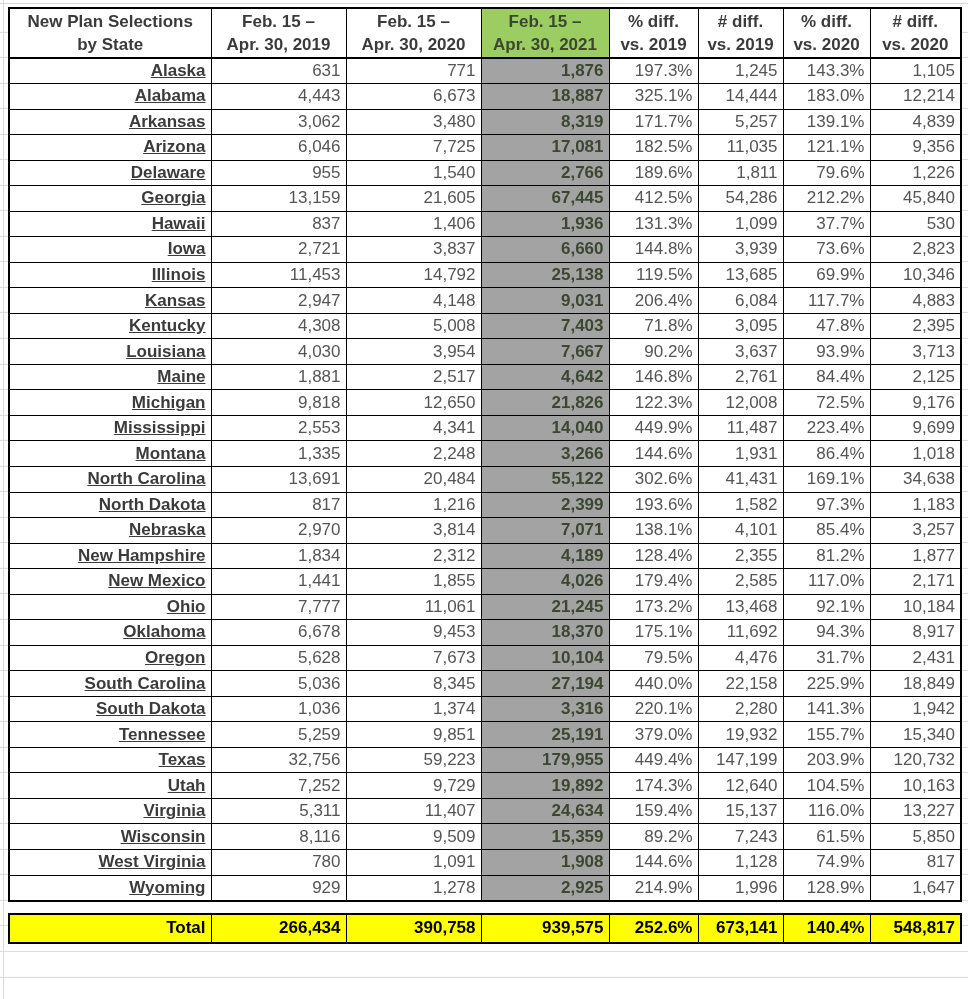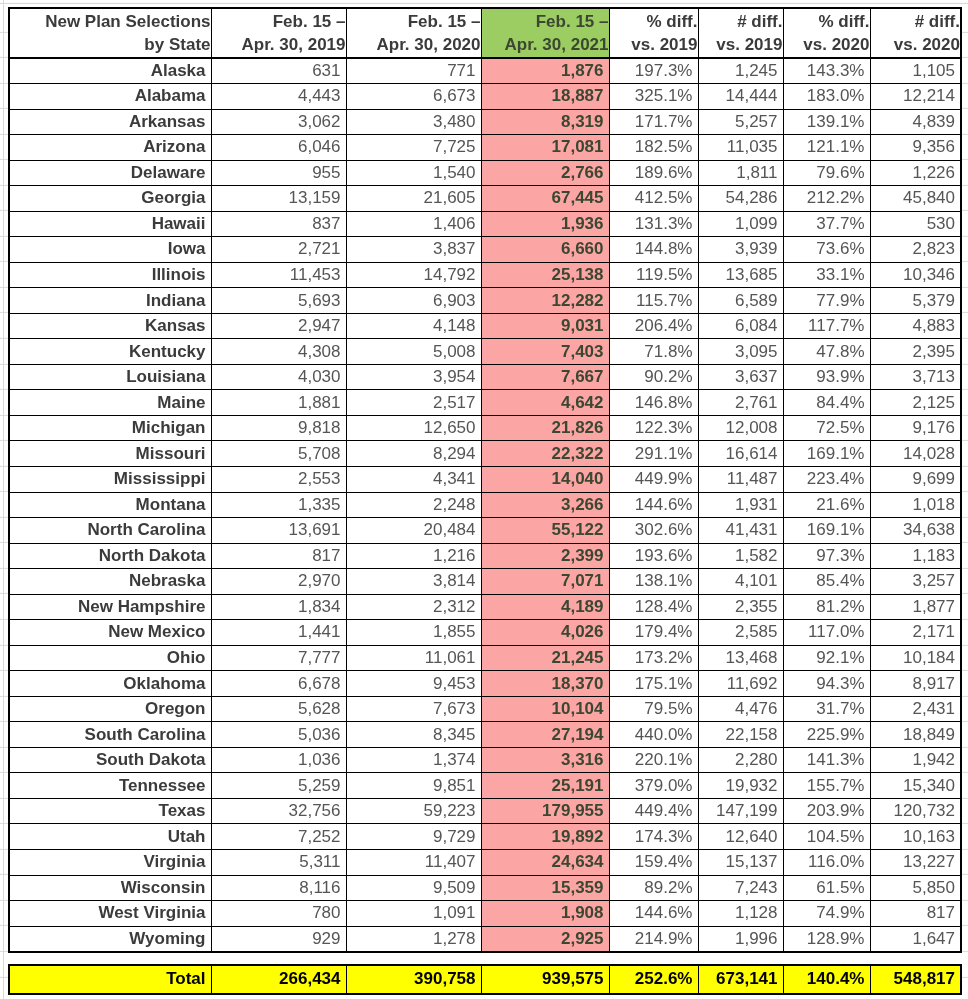--- a/index.html
+++ b/index.html
@@ -25,32 +25,32 @@
     border: 1px solid #000000;
     font-size: 17px;
     overflow: hidden;
     white-space: nowrap;
   }
 
   thead th {
     height: 50px;
     font-weight: bold;
     color: #3b3b3b;
-    text-align: right;
+    text-align: center;
     vertical-align: middle;
     line-height: 23px;
     white-space: pre-line;
     border-bottom: 2px solid #000000;
     background: #ffffff;
   }
   thead th.green { background: #9ccd63; color: #3b4730; }
 
   tbody td { height: 25.54px; padding: 0 5px; color: #555555; text-align: right; vertical-align: middle; }
-  tbody td.state { font-weight: bold; color: #3b3b3b; }
-  tbody td.green { background: #fca5a5; color: #3b4730; font-weight: bold; }
+  tbody td.state { font-weight: bold; color: #3b3b3b; text-decoration: underline; }
+  tbody td.green { background: #a3a3a3; color: #3b4730; font-weight: bold; }
 
   table.total-table { margin-top: 11px; }
   table.total-table td {
     height: 29px;
     padding: 0 5px;
     background: #ffff00;
     color: #000000;
     font-weight: bold;
     text-align: right;
     vertical-align: middle;
@@ -173,32 +173,22 @@
     <td class="num">73.6%</td>
     <td class="num">2,823</td>
   </tr>
         <tr>
     <td class="state">Illinois</td>
     <td class="num">11,453</td>
     <td class="num">14,792</td>
     <td class="num green">25,138</td>
     <td class="num">119.5%</td>
     <td class="num">13,685</td>
-    <td class="num">33.1%</td>
+    <td class="num">69.9%</td>
     <td class="num">10,346</td>
-  </tr>
-        <tr>
-    <td class="state">Indiana</td>
-    <td class="num">5,693</td>
-    <td class="num">6,903</td>
-    <td class="num green">12,282</td>
-    <td class="num">115.7%</td>
-    <td class="num">6,589</td>
-    <td class="num">77.9%</td>
-    <td class="num">5,379</td>
   </tr>
         <tr>
     <td class="state">Kansas</td>
     <td class="num">2,947</td>
     <td class="num">4,148</td>
     <td class="num green">9,031</td>
     <td class="num">206.4%</td>
     <td class="num">6,084</td>
     <td class="num">117.7%</td>
     <td class="num">4,883</td>
@@ -237,47 +227,37 @@
     <td class="state">Michigan</td>
     <td class="num">9,818</td>
     <td class="num">12,650</td>
     <td class="num green">21,826</td>
     <td class="num">122.3%</td>
     <td class="num">12,008</td>
     <td class="num">72.5%</td>
     <td class="num">9,176</td>
   </tr>
         <tr>
-    <td class="state">Missouri</td>
-    <td class="num">5,708</td>
-    <td class="num">8,294</td>
-    <td class="num green">22,322</td>
-    <td class="num">291.1%</td>
-    <td class="num">16,614</td>
-    <td class="num">169.1%</td>
-    <td class="num">14,028</td>
-  </tr>
-        <tr>
     <td class="state">Mississippi</td>
     <td class="num">2,553</td>
     <td class="num">4,341</td>
     <td class="num green">14,040</td>
     <td class="num">449.9%</td>
     <td class="num">11,487</td>
     <td class="num">223.4%</td>
     <td class="num">9,699</td>
   </tr>
         <tr>
     <td class="state">Montana</td>
     <td class="num">1,335</td>
     <td class="num">2,248</td>
     <td class="num green">3,266</td>
     <td class="num">144.6%</td>
     <td class="num">1,931</td>
-    <td class="num">21.6%</td>
+    <td class="num">86.4%</td>
     <td class="num">1,018</td>
   </tr>
         <tr>
     <td class="state">North Carolina</td>
     <td class="num">13,691</td>
     <td class="num">20,484</td>
     <td class="num green">55,122</td>
     <td class="num">302.6%</td>
     <td class="num">41,431</td>
     <td class="num">169.1%</td>

